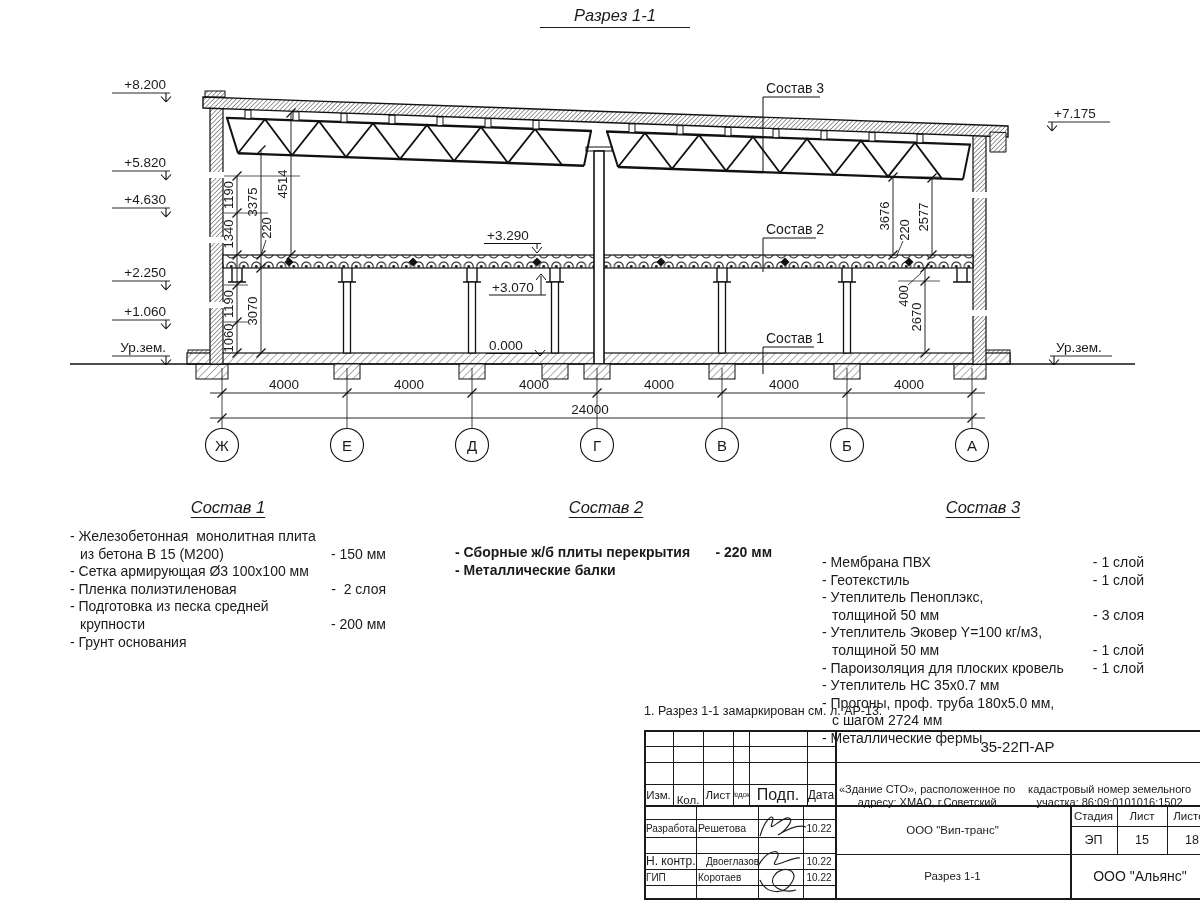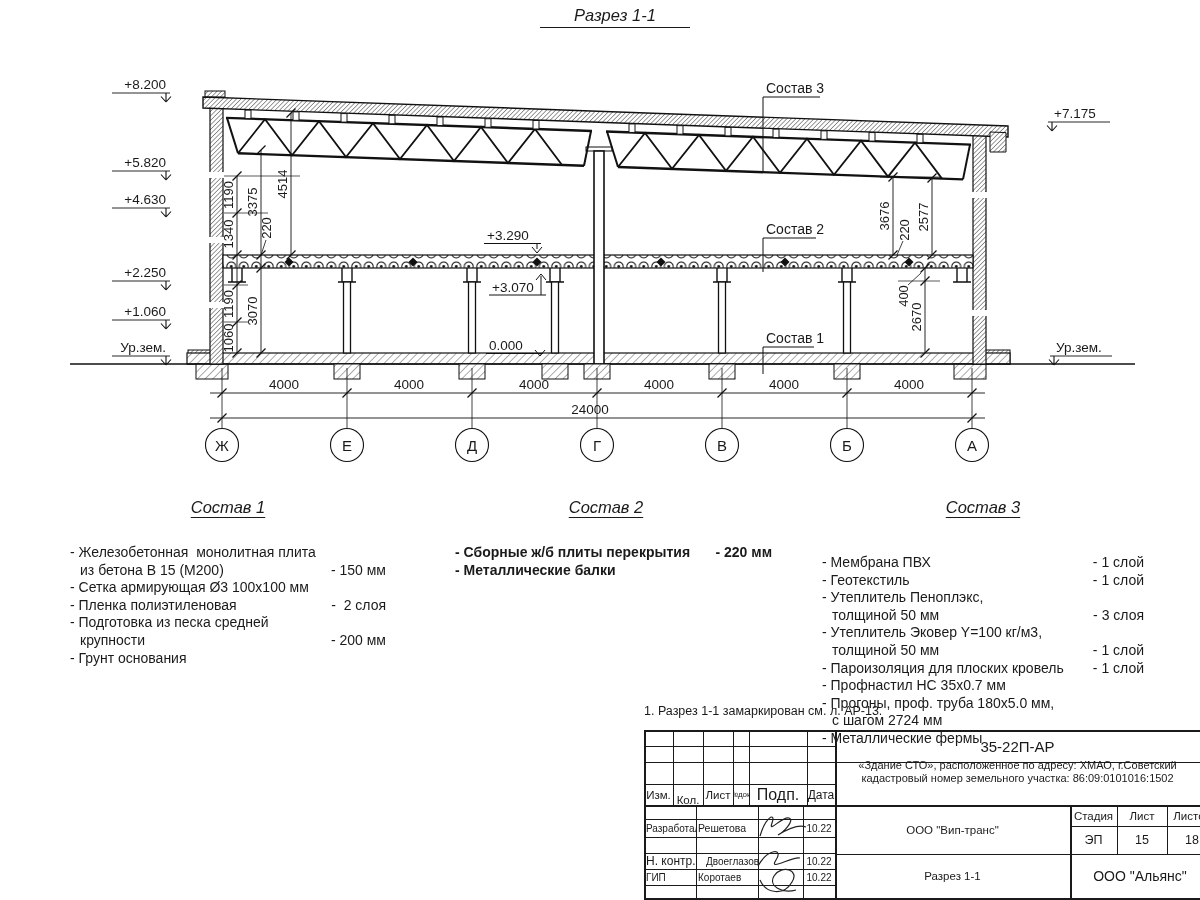--- a/index.html
+++ b/index.html
@@ -9,21 +9,21 @@
   #main-title{left:540px;top:6px;width:150px;text-align:center;font-style:italic;
               font-size:16.5px;padding-bottom:2px;border-bottom:1.2px solid #1a1a1a;}
   
   .comp{position:absolute;top:498px;}
   .comp-title{text-align:center;font-style:italic;font-size:16.5px;
               text-decoration:underline;text-underline-offset:4px;}
   .comp-items{font-size:14px;}
   .li{display:flex;justify-content:space-between;line-height:17.6px;}
   .t,.v{white-space:pre;}
   .cont{padding-left:10px;}
-  #comp1{left:70px;width:316px;} #comp1 .comp-items{margin-top:27px;}
+  #comp1{left:70px;width:316px;} #comp1 .comp-items{margin-top:11px;}
   #comp2{left:440px;width:332px;} #comp2 .comp-items{margin-top:27px;}
   #comp2 .li{padding-left:15px;font-weight:bold;}
   #comp3{left:822px;width:322px;} #comp3 .comp-items{margin-top:37px;}
   #note{left:644px;top:704px;font-size:12.5px;}
   
   #tb{left:644px;top:730px;width:558px;height:170px;}
   .tbl{position:absolute;background:#1a1a1a;}
   .tc{position:absolute;overflow:hidden;display:flex;align-items:center;justify-content:center;text-align:center;}
   .tc.left{justify-content:flex-start;text-align:left;}
   svg text{fill:#1a1a1a;font-family:"Liberation Sans",sans-serif;}
@@ -357,21 +357,21 @@
       </div>
     <div class="li">
         <span class="t cont">толщиной 50 мм</span>
         <span class="v">- 1 слой</span>
       </div>
     <div class="li">
         <span class="t">- Пароизоляция для плоских кровель</span>
         <span class="v">- 1 слой</span>
       </div>
     <div class="li">
-        <span class="t">- Профнастил НС 35х0.7 мм</span>
+        <span class="t">- Утеплитель НС 35х0.7 мм</span>
         <span class="v"></span>
       </div>
     <div class="li">
         <span class="t">- Прогоны, проф. труба 180х5.0 мм,</span>
         <span class="v"></span>
       </div>
     <div class="li">
         <span class="t cont">с шагом 2724 мм</span>
         <span class="v"></span>
       </div>
@@ -396,21 +396,21 @@
   <div class="tc left" style="left:54px;top:89px;width:60px;height:18px;font-size:10.5px">Решетова</div>
   <div class="tc" style="left:159px;top:89px;width:32px;height:18px;font-size:10px">10.22</div>
   <div class="tc left" style="left:2px;top:123px;width:50px;height:16px;font-size:12px">Н. контр.</div>
   <div class="tc left" style="left:62px;top:123px;width:60px;height:16px;font-size:10px">Двоеглазов</div>
   <div class="tc" style="left:159px;top:123px;width:32px;height:16px;font-size:10px">10.22</div>
   <div class="tc left" style="left:2px;top:139px;width:50px;height:16px;font-size:10px">ГИП</div>
   <div class="tc left" style="left:54px;top:139px;width:60px;height:16px;font-size:10px">Коротаев</div>
   <div class="tc" style="left:159px;top:139px;width:32px;height:16px;font-size:10px">10.22</div>
 
   <div class="tc" style="left:191px;top:0;width:365px;height:32px;font-size:15px">35-22П-АР</div>
-  <div class="tc" style="left:191px;top:20px;width:365px;height:43px;font-size:11px;flex-direction:column;line-height:13px">
+  <div class="tc" style="left:191px;top:44px;width:365px;height:43px;font-size:11px;flex-direction:row;line-height:13px">
     <span>«Здание СТО», расположенное по адресу: ХМАО, г.Советский</span>
     <span>кадастровый номер земельного участка: 86:09:0101016:1502</span>
   </div>
   <div class="tc" style="left:191px;top:75px;width:235px;height:49px;font-size:11.5px">ООО "Вип-транс"</div>
   <div class="tc" style="left:191px;top:124px;width:235px;height:44px;font-size:11.5px">Разрез 1-1</div>
   <div class="tc" style="left:426px;top:75px;width:47px;height:21px;font-size:11.5px">Стадия</div>
   <div class="tc" style="left:473px;top:75px;width:50px;height:21px;font-size:11.5px">Лист</div>
   <div class="tc" style="left:523px;top:75px;width:50px;height:21px;font-size:11.5px">Листов</div>
   <div class="tc" style="left:426px;top:96px;width:47px;height:28px;font-size:12.5px">ЭП</div>
   <div class="tc" style="left:473px;top:96px;width:50px;height:28px;font-size:12.5px">15</div>

